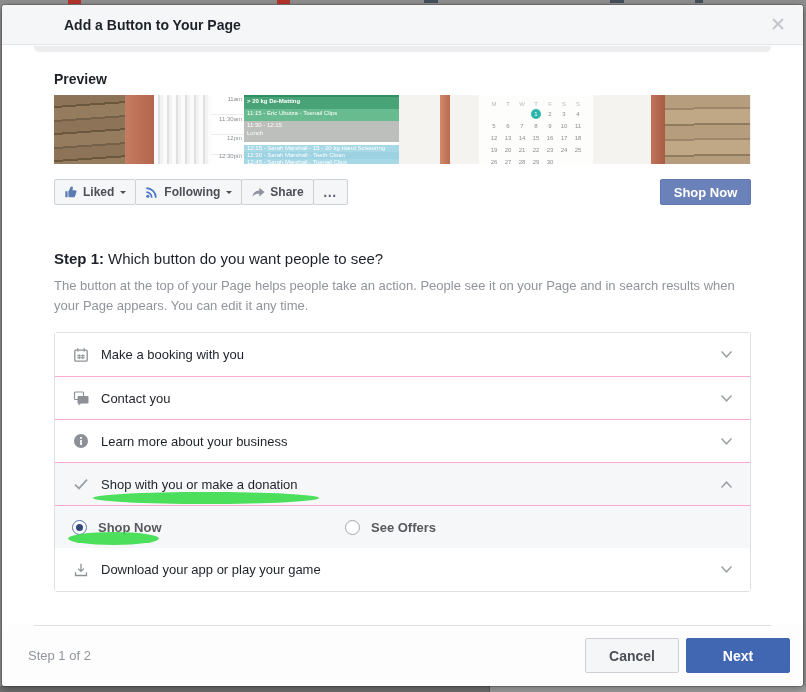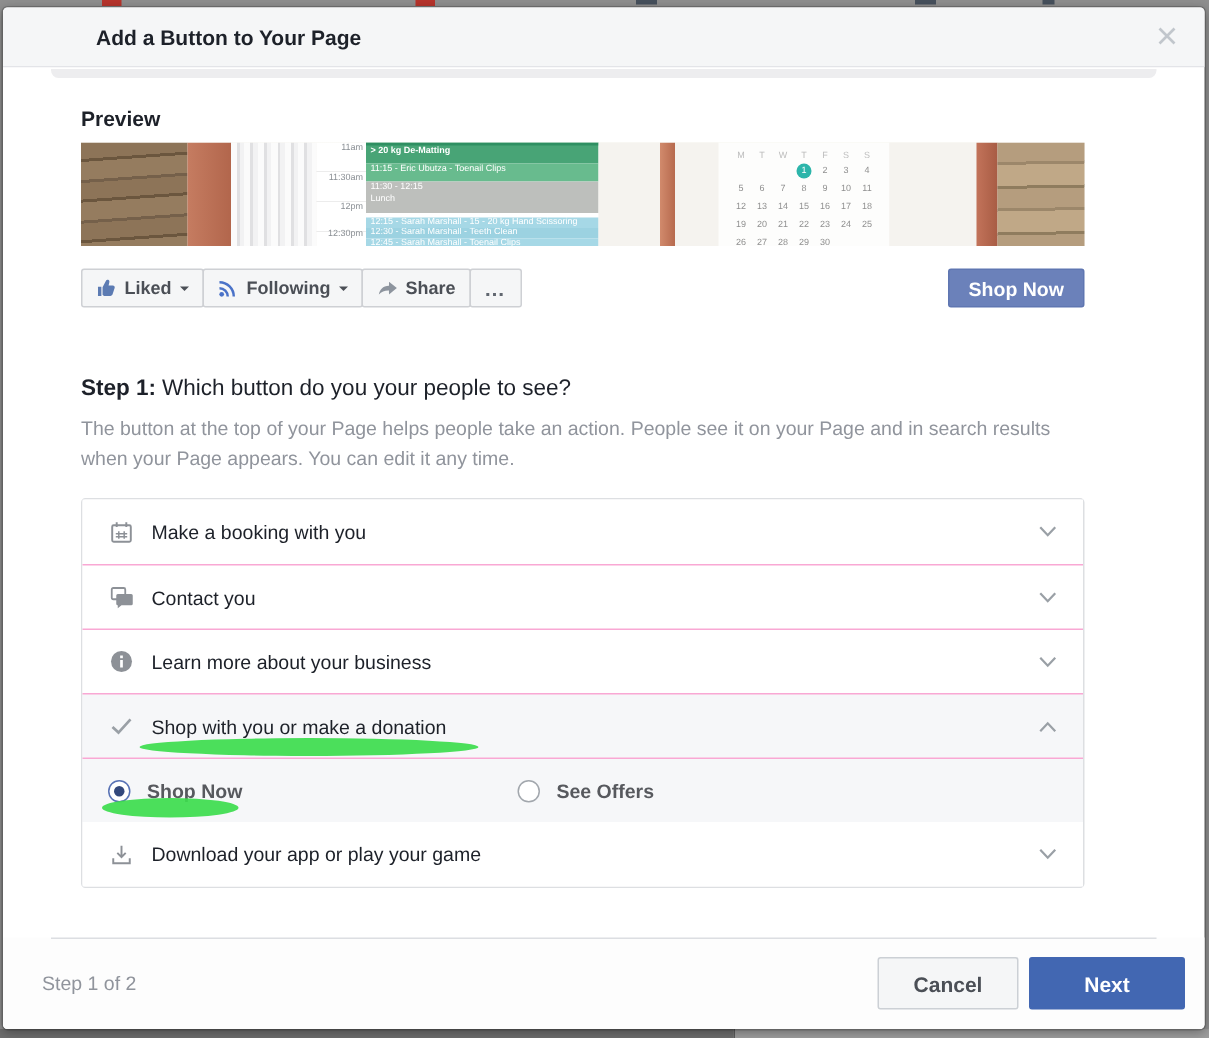--- a/index.html
+++ b/index.html
@@ -29,21 +29,21 @@
     font-size:14px;font-weight:bold;color:#1d2129;
   }
   .dlg-close{
     position:absolute;right:14px;top:9px;width:22px;height:22px;
     background:none;border:none;padding:0;cursor:pointer;color:#c1c6cc;
   }
   .sliver{
     position:absolute;left:32px;right:32px;top:41px;height:6px;
     background:#ededef;border-radius:0 0 5px 5px;
   }
-  .content{padding:26px 80px 0 52px;}
+  .content{padding:26px 52px 0 52px;}
 
   h3.preview-h{margin:0;font-size:14px;font-weight:bold;color:#1d2129;}
 
   
   .cover{display:flex;height:69px;margin-top:8px;overflow:hidden;background:#f3f1ec;}
   .cover > div{height:100%;flex:0 0 auto;position:relative;}
   .seg-wood-l{width:71px;background:
     repeating-linear-gradient(176deg,#8d7458 0 11px,#6b563e 11px 13px,#957c5f 13px 25px,#75604a 25px 27px);}
   .seg-rust1{width:29px;background:linear-gradient(90deg,#c57c61,#b2664c);}
   .seg-pleat{width:57px;background:
@@ -278,21 +278,21 @@
       </button>
       <button class="fb-btn">
         <span class="dots">
             <span>…</span>
           </span>
       </button>
       <button class="cta">Shop Now</button>
     </div>
 
     <div class="step-head">
-      <b>Step 1:</b><span>Which button do you your people to see?</span>
+      <b>Step 1:</b><span>Which button do you want people to see?</span>
     </div>
     <p class="desc">The button at the top of your Page helps people take an action. People see it on your Page and in search results when your Page appears. You can edit it any time.</p>
 
     <div class="options">
       <div class="opt-row">
         <span class="oicon">
           <svg width="16" height="16" viewBox="0 0 16 16">
               <rect x="1.8" y="3.2" width="12.4" height="11" rx="1" stroke="#8d9197" stroke-width="1.3" fill="none"></rect>
               <path d="M4.8 1.2v3.2M11.2 1.2v3.2" stroke="#8d9197" stroke-width="1.3"></path>
               <path d="M6.2 7.2v5M9.8 7.2v5M4.2 8.8h7.6M4.2 10.8h7.6" stroke="#8d9197" stroke-width="1"></path>

